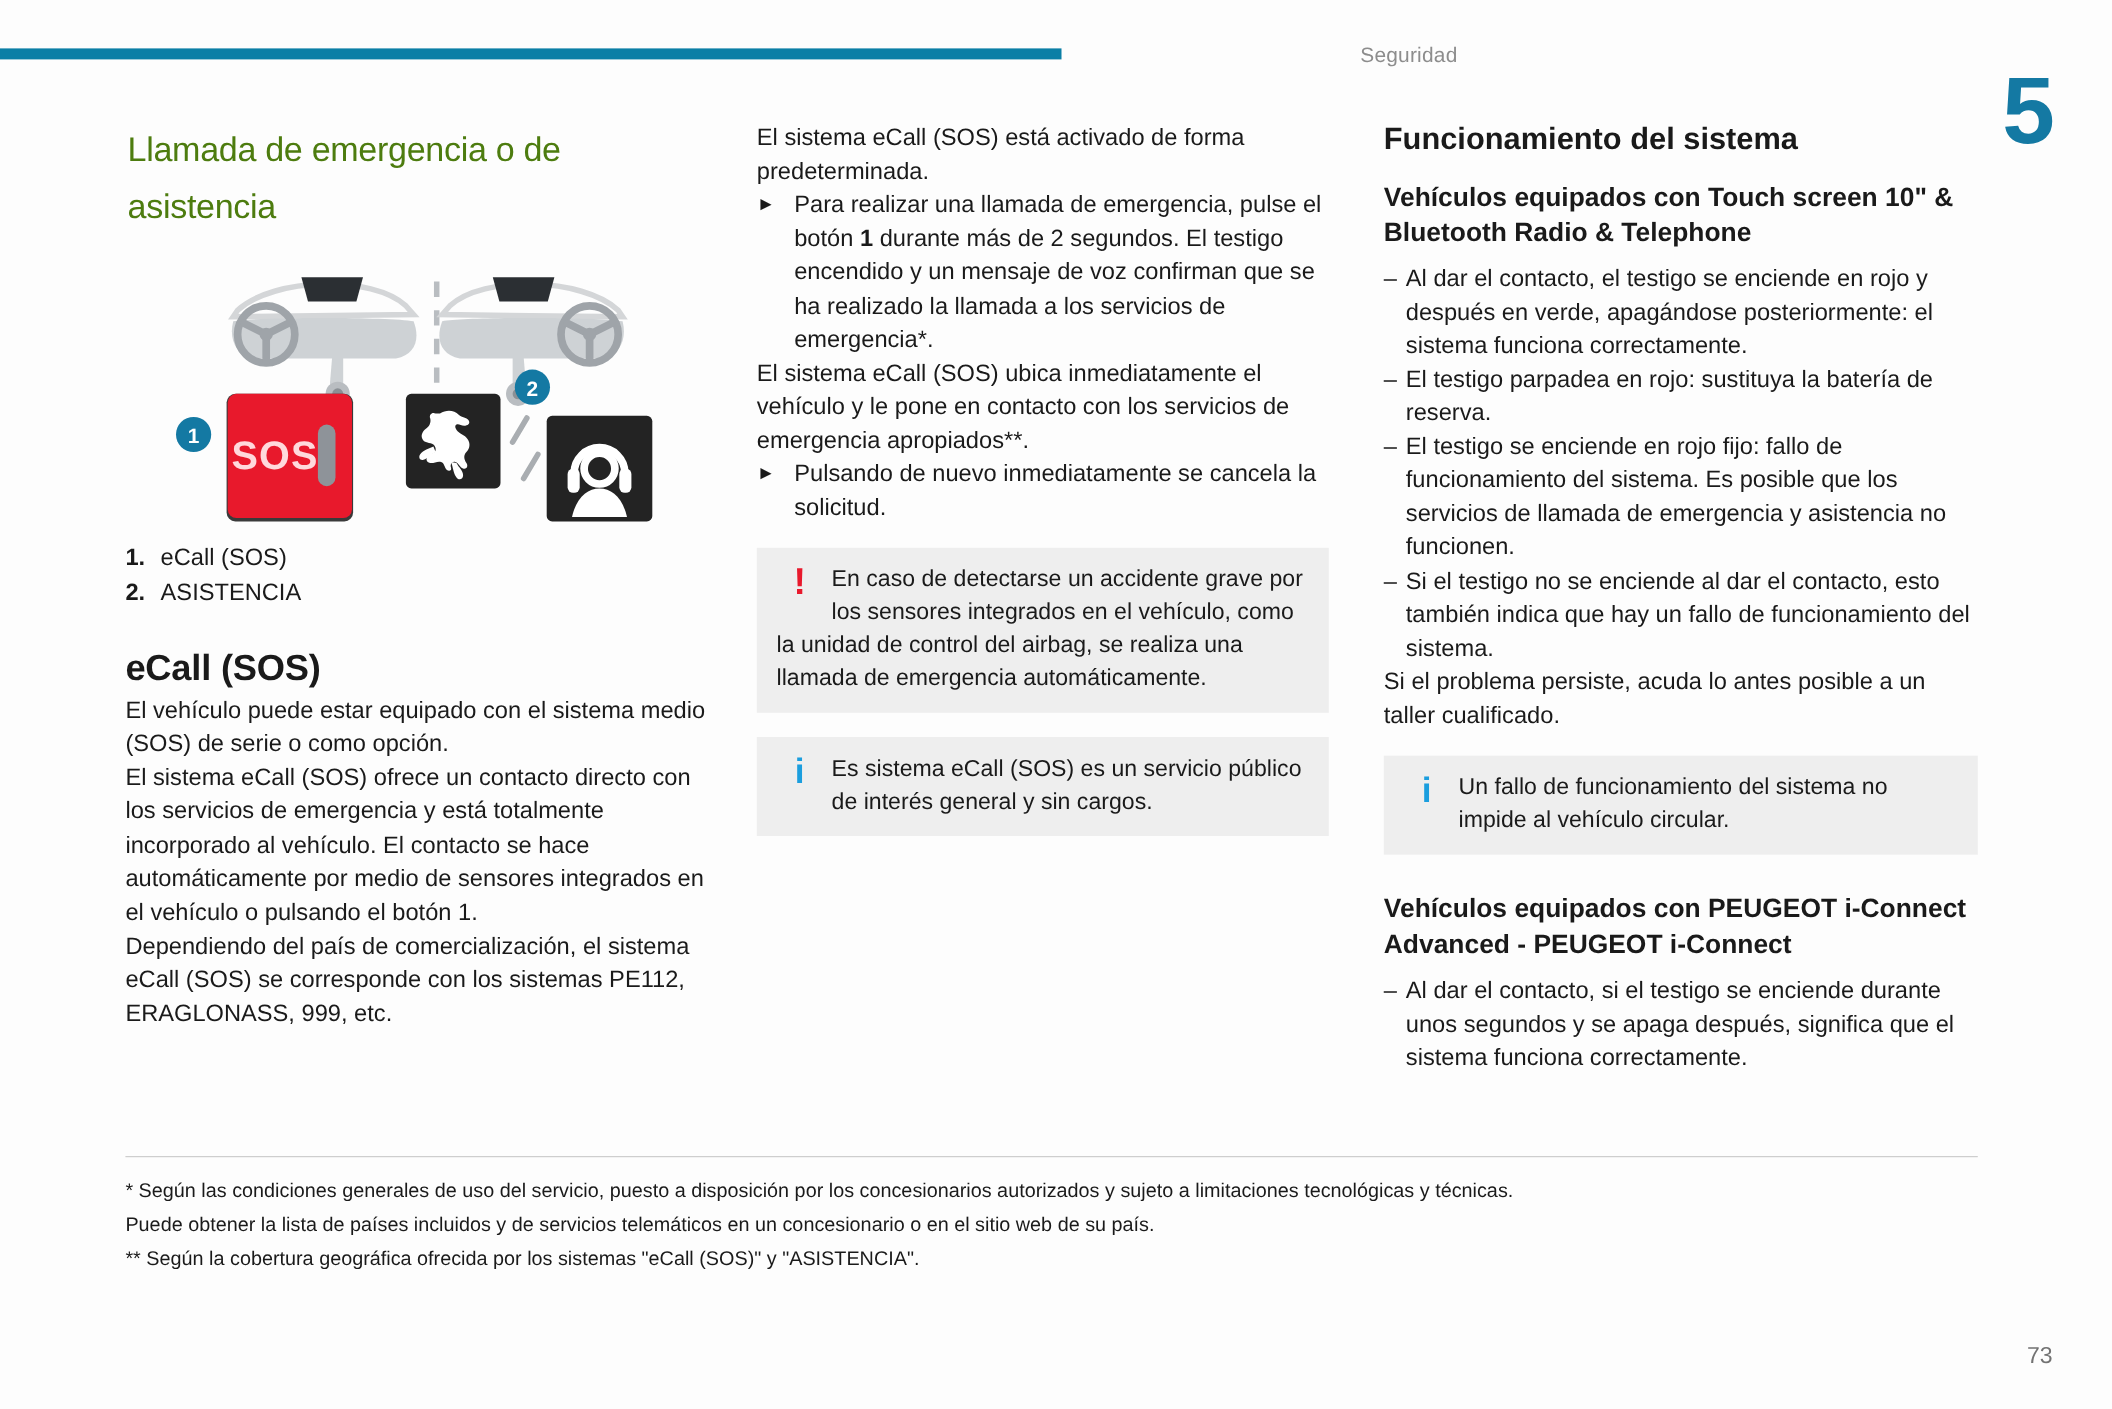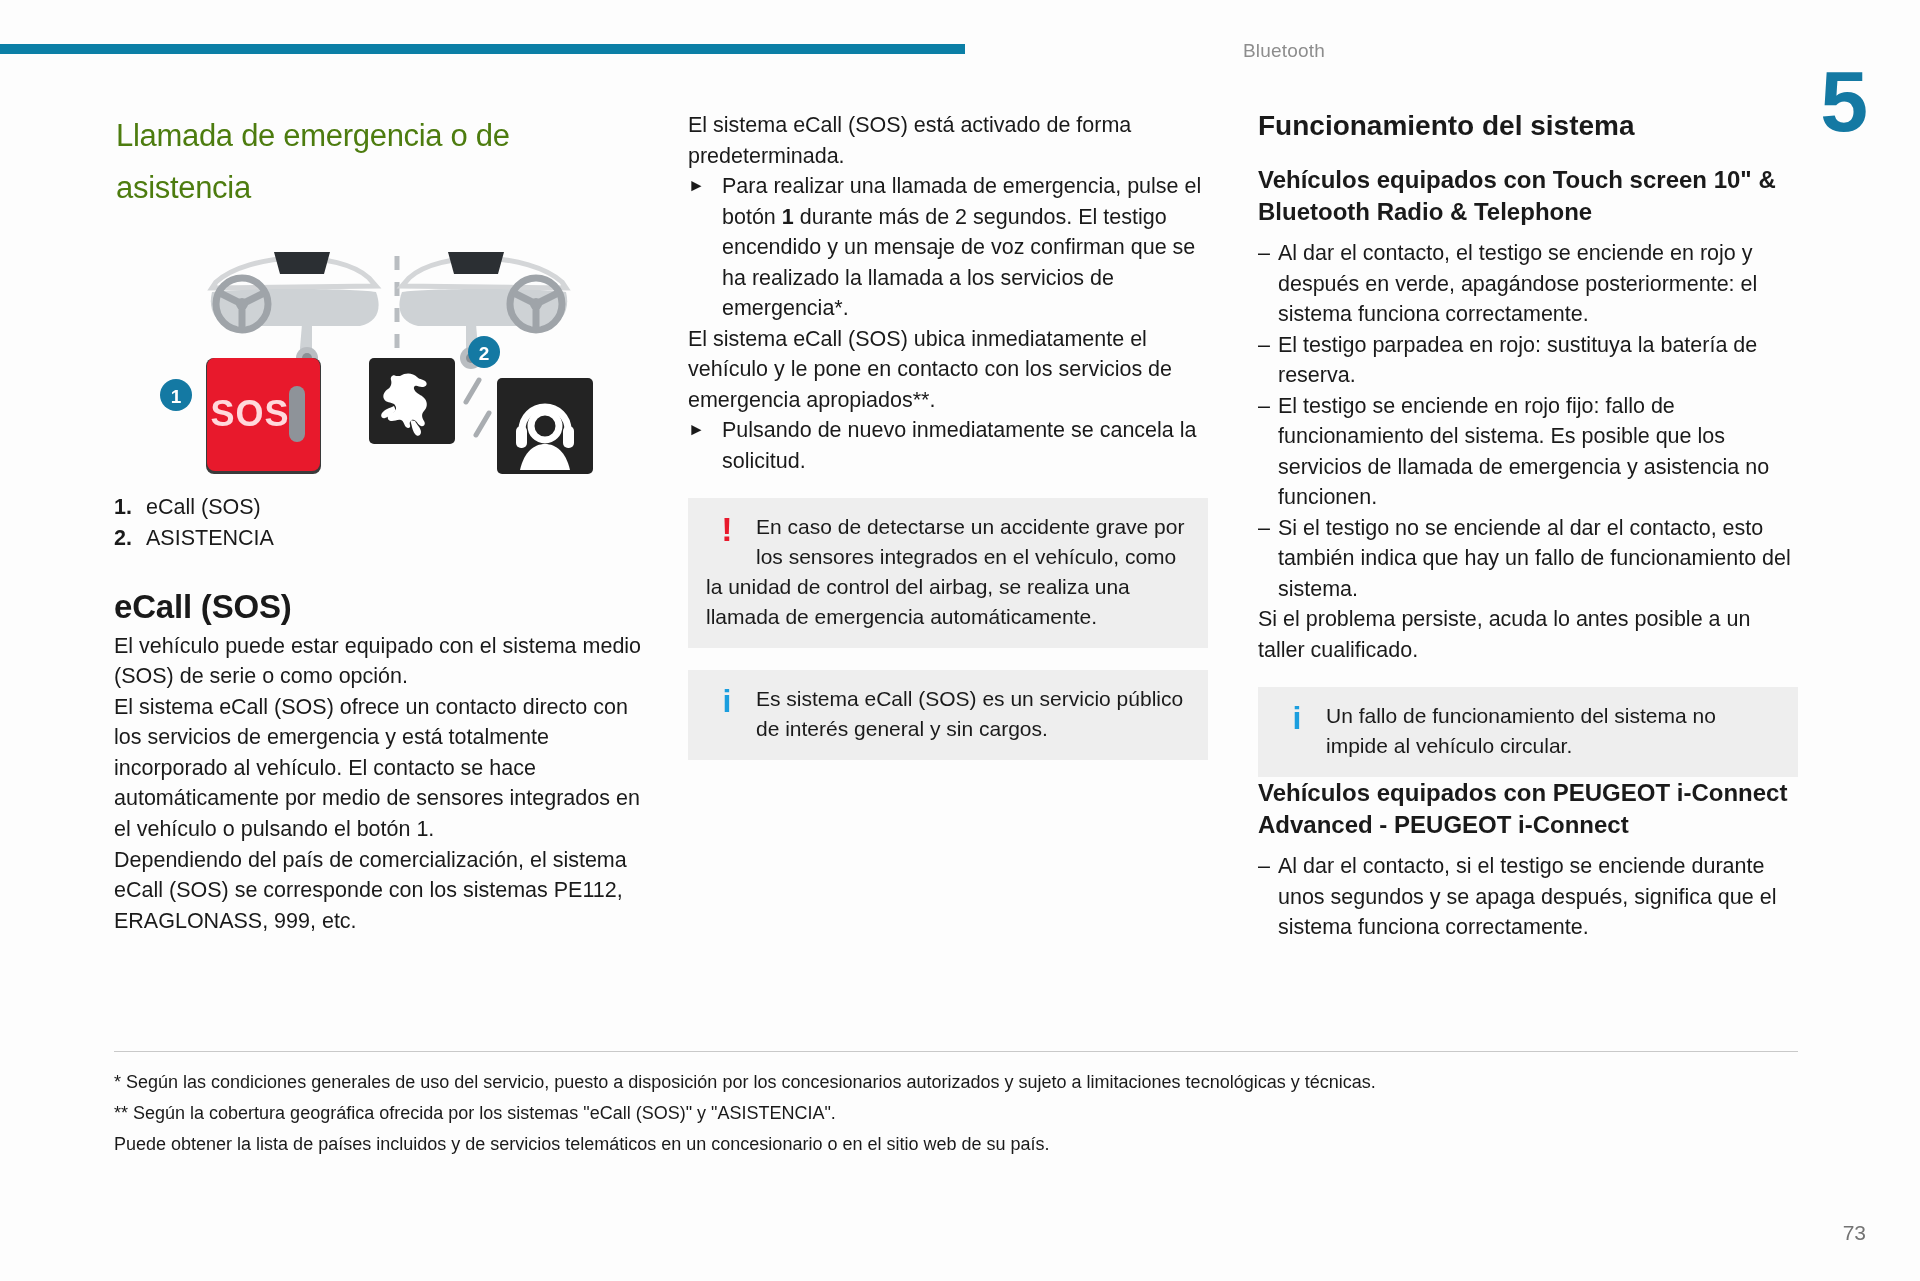--- a/index.html
+++ b/index.html
@@ -74,21 +74,21 @@
     font-weight: bold;
     margin: 38px 0 8px 0;
     letter-spacing: -0.2px;
   }
   h3.sub-title {
     font-size: 24px;
     font-weight: bold;
     margin: 0 0 10px 0;
     line-height: 32px;
   }
-  h3.sub-title.spaced { }
+  h3.sub-title.spaced { margin-top: 34px; }
 
   p.body {
     margin: 0;
     font-size: 21.5px;
     line-height: 30.6px;
   }
   p.body + p.body { margin-top: 0; }
 
   .bold { font-weight: bold; }
 
@@ -185,21 +185,21 @@
     color: #737373;
     font-weight: normal;
   }
 </style>
 </head>
 <body>
 
 <div class="page">
 
   <div class="header-rule"></div>
-  <div class="header-title">Bluetooth</div>
+  <div class="header-title">Seguridad</div>
   <div class="chapter-number">5</div>
 
   <div class="col col-1">
 
     <h1 class="page-title">Llamada de emergencia o de asistencia</h1>
 
     <div class="illustration">
       <svg class="illu-svg" width="470" height="248" viewBox="0 0 470 248" xmlns="http://www.w3.org/2000/svg">
 
         <g>
@@ -350,18 +350,18 @@
 
     <div class="dash-line">
       <span class="dash">–</span>
       <span>Al dar el contacto, si el testigo se enciende durante unos segundos y se apaga después, significa que el sistema funciona correctamente.</span>
     </div>
   </div>
 
   <div class="footer-rule"></div>
   <div class="footnotes">
     <p>* Según las condiciones generales de uso del servicio, puesto a disposición por los concesionarios autorizados y sujeto a limitaciones tecnológicas y técnicas.</p>
+    <p>Puede obtener la lista de países incluidos y de servicios telemáticos en un concesionario o en el sitio web de su país.</p>
     <p>** Según la cobertura geográfica ofrecida por los sistemas "eCall (SOS)" y "ASISTENCIA".</p>
-    <p>Puede obtener la lista de países incluidos y de servicios telemáticos en un concesionario o en el sitio web de su país.</p>
   </div>
   <div class="page-number">73</div>
 
 </div>
 
 </body></html>

